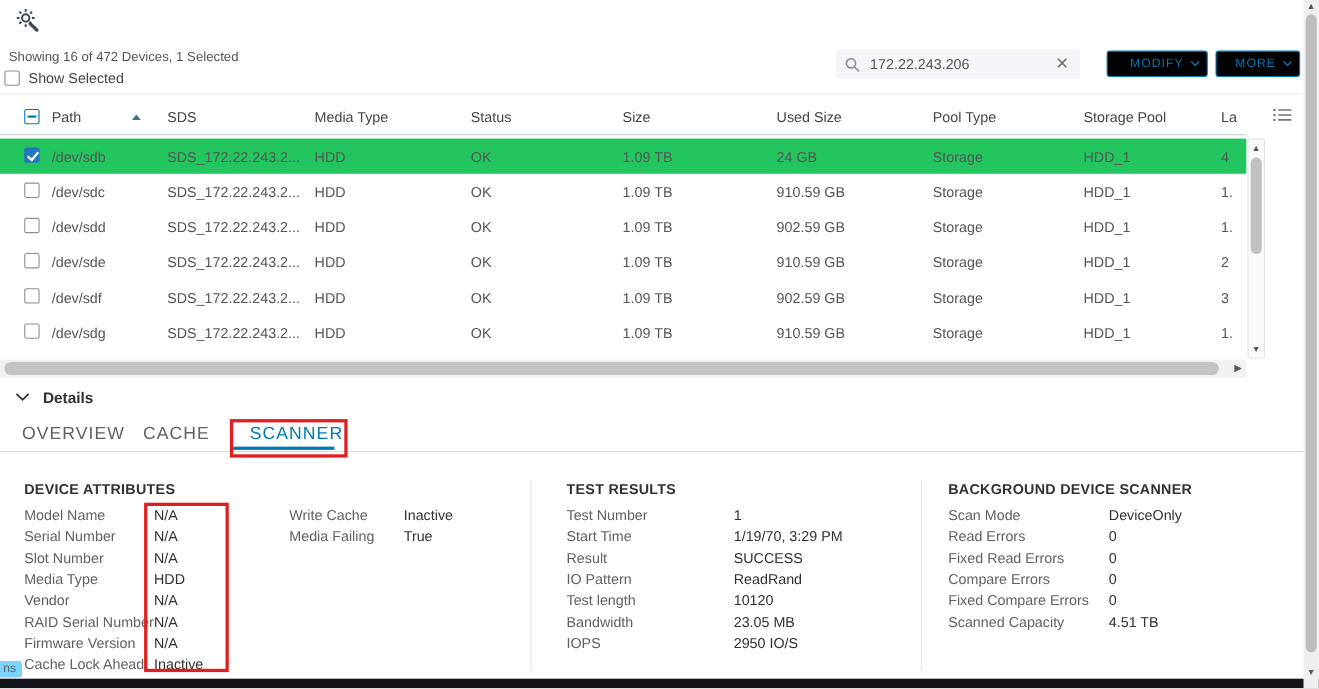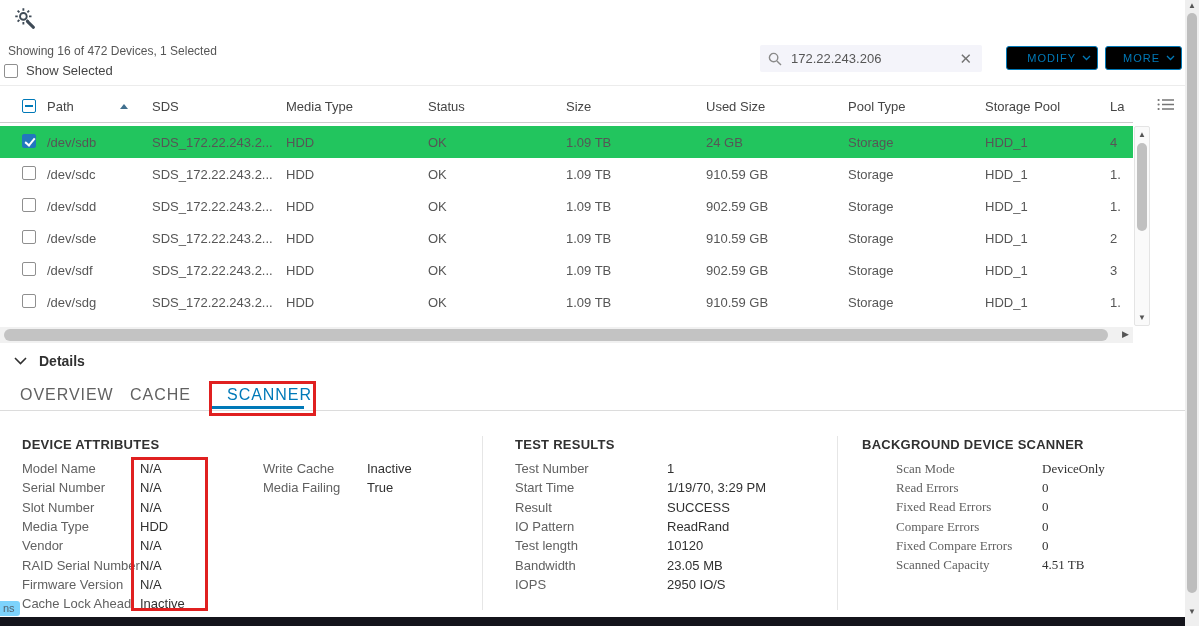--- a/index.html
+++ b/index.html
@@ -69,21 +69,21 @@
   .tabs-rule { position:absolute; left:0; top:410px; width:1185px; height:1px; background:#dcdcdc; }
 
   .sec-title { position:absolute; top:437px; font-size:13px; font-weight:700; color:#313131; letter-spacing:.02em; }
   .kv-group { position:absolute; top:459px; font-size:13px; }
   .kv { display:flex; height:19.3px; align-items:center; }
   .kv .k { color:#616161; flex:none; }
   .kv .v { color:#313131; }
   .g-attrs { left:22px; } .g-attrs .k { width:118px; }
   .g-attrs2 { left:263px; } .g-attrs2 .k { width:104px; }
   .g-test { left:515px; } .g-test .k { width:152px; }
-  .g-scan { left:896px;font-family:Liberation Serif, serif; } .g-scan .k { width:146px; }
+  .g-scan { left:862px; } .g-scan .k { width:146px; }
   .vdiv { position:absolute; top:436px; width:1px; height:174px; background:#e6e6e6; }
   .vdiv1 { left:482px; } .vdiv2 { left:837px; }
 
   
   .annot { position:absolute; border:3px solid #e02020; background:transparent; pointer-events:none; }
   .annot-tab { left:209px; top:381px; width:107px; height:35px; }
   .annot-values { left:131px; top:457px; width:77px; height:154px; }
 
   
   .ns-badge { position:absolute; left:0; top:601px; padding:1px 5px 2px 3px; background:#7dd3fc; border-radius:0 3px 3px 0; font-size:11px; color:#53626e; }

